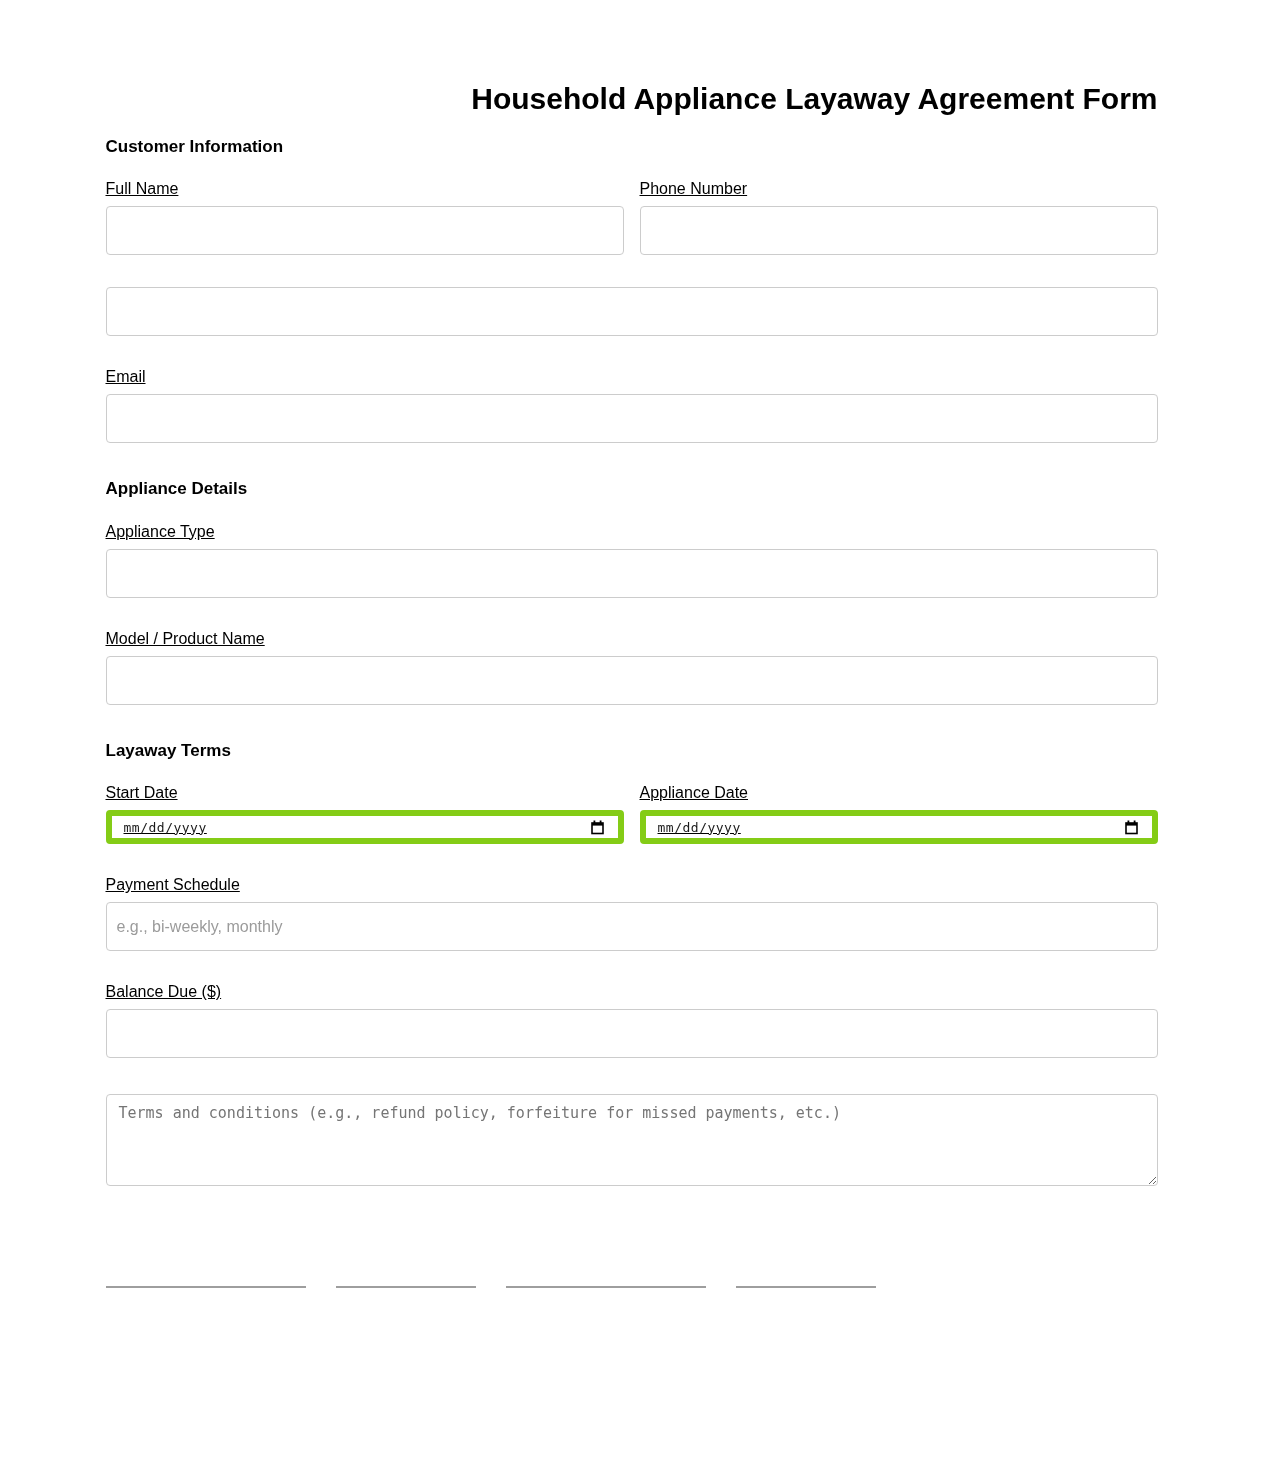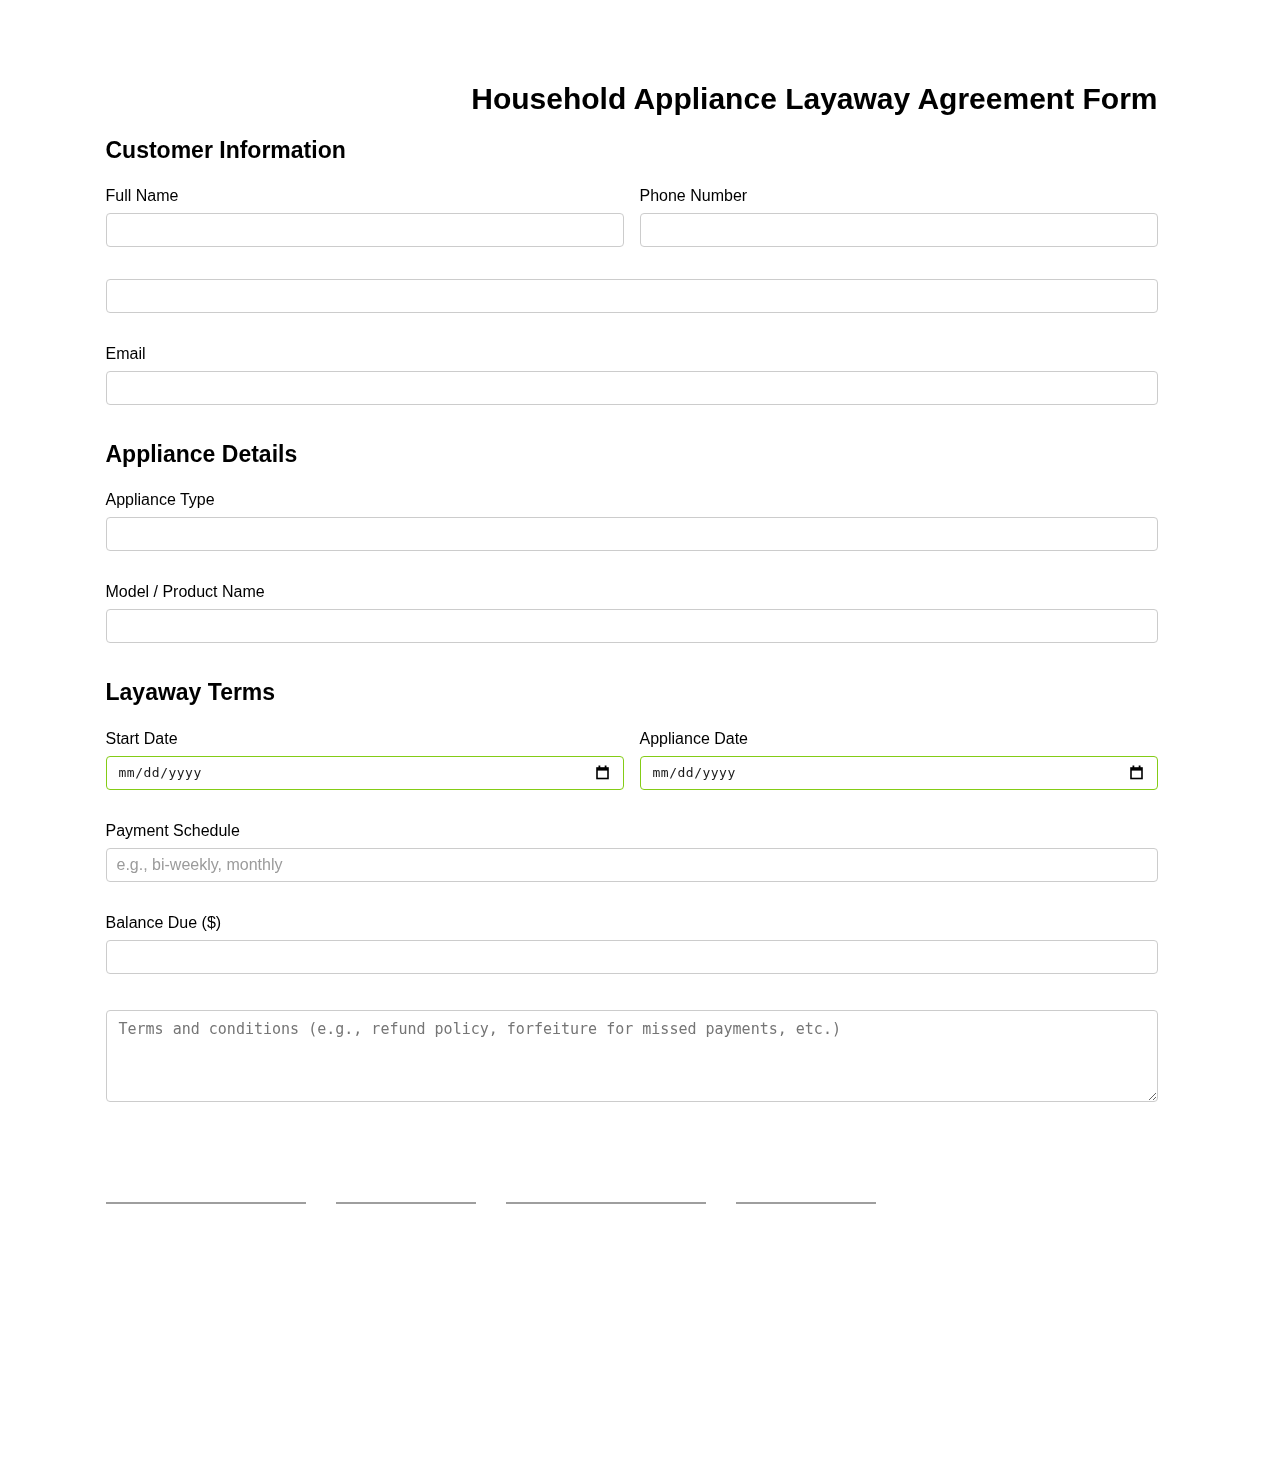--- a/index.html
+++ b/index.html
@@ -17,59 +17,60 @@
     padding-bottom: 160px;
   }
   h1.page-title {
     font-size: 30px;
     font-weight: 700;
     line-height: 1.15;
     margin: 0 0 20px 0;
     text-align: right;
   }
   h2.section-heading {
-    font-size: 23px;
+    font-size: 17px;
     font-weight: 700;
     line-height: 1.15;
     margin: 0 0 24px 0;
   }
   .form-section { margin-bottom: 36px; }
   .row {
     display: flex;
     gap: 16px;
   }
   .field {
     flex: 1;
     margin-bottom: 32px;
     min-width: 0;
+    text-decoration: underline;
   }
   .field-label {
     display: block;
     font-size: 16px;
     line-height: 18px;
     margin-bottom: 8px;
     color: #000000;
   }
   input.text-input {
     width: 100%;
-    height: 34px;
+    height: 49px;
     border: 1px solid #cccccc;
     border-radius: 4px;
     background: #ffffff;
     padding: 0 10px;
     font-family: "Liberation Sans", sans-serif;
     font-size: 16px;
     color: #111111;
     outline: none;
   }
   input.text-input::placeholder { color: #9b9b9b; opacity: 1; }
   .date-field {
     width: 100%;
     height: 34px;
-    border: 1px solid #84cc16;
+    border: 6px solid #84cc16;
     border-radius: 4px;
     background: #ffffff;
     display: flex;
     align-items: center;
     justify-content: space-between;
     padding: 0 14px 0 12px;
   }
   .date-text {
     font-family: "DejaVu Sans Mono", monospace;
     font-size: 13px;

